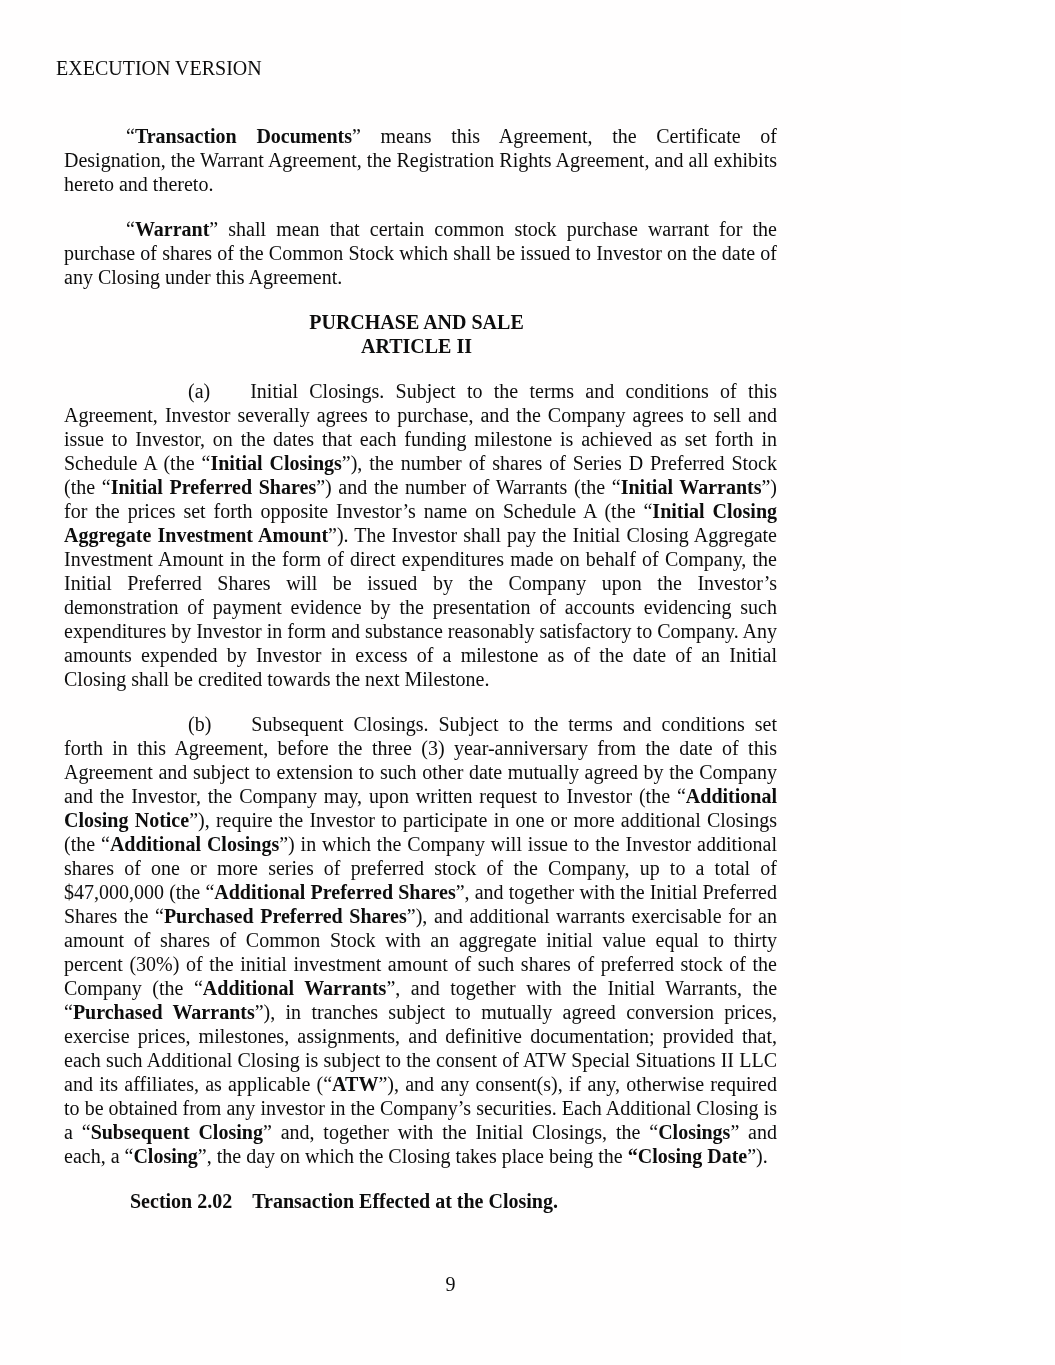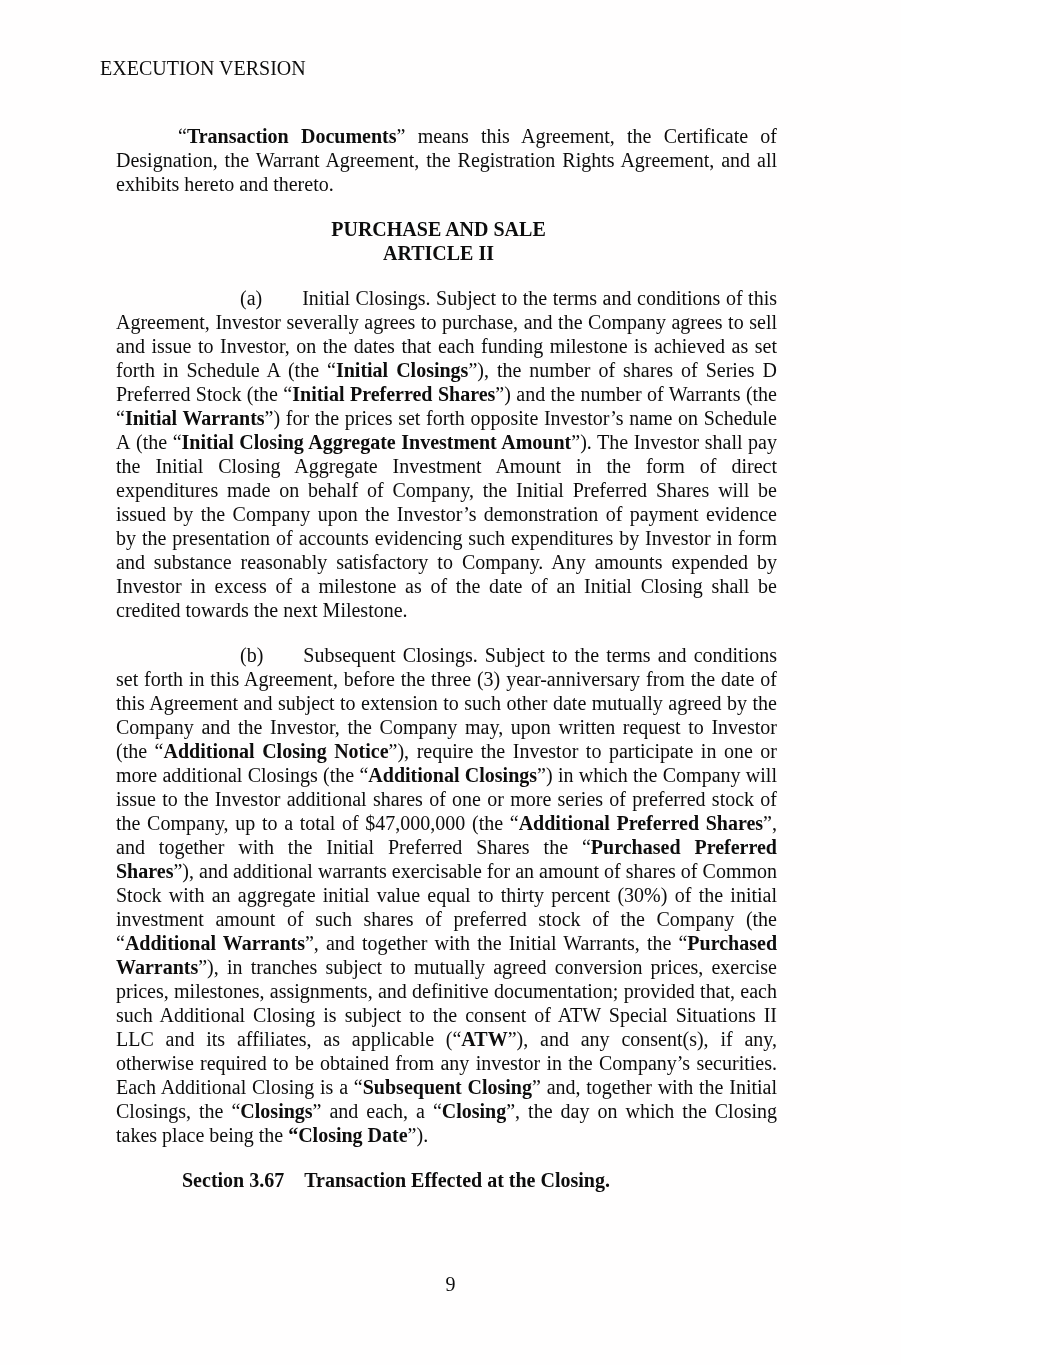--- a/index.html
+++ b/index.html
@@ -6,25 +6,25 @@
   .page {
     position: relative;
     width: 901px;
     height: 1365px;
     box-sizing: border-box;
     background: #fffefe;
     color: #0d0d0d;
     font-family: "Liberation Serif", "DejaVu Serif", serif;
     font-size: 20px;
     line-height: 24px;
-    padding: 56px 124px 0 100px;
+    padding: 56px 124px 0 56px;
     overflow: hidden;
   }
   .doc-header { margin: 0 0 44px 0; text-align: left; }
-  p.body { margin: 0 0 21px 16px; text-align: justify; }
+  p.body { margin: 0 0 21px 8px; text-align: justify; }
   .ind-def { text-indent: 62px; }
   .ind-sub { text-indent: 124px; }
   .heading-center { text-align: center; font-weight: bold; margin: 0 0 21px 0; }
   .section-head { text-indent: 66px; text-align: left; font-weight: bold; margin: 0 0 21px 0; }
   .tab-sm { display: inline-block; width: 20px; }
   .tab-lg { display: inline-block; width: 40px; }
   .u { }
   .b { font-weight: bold; }
   .page-number {
     position: absolute;
@@ -37,28 +37,29 @@
 </head>
 <body>
 
 <div class="page">
 
   <div class="doc-header">EXECUTION VERSION</div>
 
   <p class="body ind-def"><span>“</span><span class="b">Transaction Documents</span><span>” means this Agreement, the Certificate of Designation, the Warrant Agreement, the Registration Rights Agreement, and all exhibits hereto and thereto.</span></p>
 
 
+  <p class="body ind-def"><span>“</span><span class="b">Warrant</span><span>” shall mean that certain common stock purchase warrant for the purchase of shares of the Common Stock which shall be issued to Investor on the date of any Closing under this Agreement.</span></p>
 
   <div class="heading-center">
     <div>PURCHASE AND SALE</div>
     <div>ARTICLE II</div>
   </div>
 
 
   <p class="body ind-sub"><span>(a)</span><span class="tab-lg"></span><span>Initial Closings. Subject to the terms and conditions of this Agreement, Investor severally agrees to purchase, and the Company agrees to sell and issue to Investor, on the dates that each funding milestone is achieved as set forth in </span><span class="u">Schedule A</span><span> (the “</span><span class="b">Initial Closings</span><span>”), the number of shares of Series D Preferred Stock (the “</span><span class="b">Initial Preferred Shares</span><span>”) and the number of Warrants (the “</span><span class="b">Initial Warrants</span><span>”) for the prices set forth opposite Investor’s name on </span><span class="u">Schedule A</span><span> (the “</span><span class="b">Initial Closing Aggregate Investment Amount</span><span>”). The Investor shall pay the Initial Closing Aggregate Investment Amount in the form of direct expenditures made on behalf of Company, the Initial Preferred Shares will be issued by the Company upon the Investor’s demonstration of payment evidence by the presentation of accounts evidencing such expenditures by Investor in form and substance reasonably satisfactory to Company.  Any amounts expended by Investor in excess of a milestone as of the date of an Initial Closing shall be credited towards the next Milestone.</span></p>
 
   <p class="body ind-sub"><span>(b)</span><span class="tab-lg"></span><span>Subsequent Closings. Subject to the terms and conditions set forth in this Agreement, before the three (3) year-anniversary from the date of this Agreement and subject to extension to such other date mutually agreed by the Company and the Investor, the Company may, upon written request to Investor (the “</span><span class="b">Additional Closing Notice</span><span>”), require the Investor to participate in one or more additional Closings (the “</span><span class="b">Additional Closings</span><span>”) in which the Company will issue to the Investor additional shares of one or more series of preferred stock of the Company, up to a total of $47,000,000 (the “</span><span class="b">Additional Preferred Shares</span><span>”, and together with the Initial Preferred Shares the “</span><span class="b">Purchased Preferred Shares</span><span>”), and additional warrants exercisable for an amount of shares of Common Stock with an aggregate initial value equal to thirty percent (30%) of the initial investment amount of such shares of preferred stock of the Company (the “</span><span class="b">Additional Warrants</span><span>”, and together with the Initial Warrants, the “</span><span class="b">Purchased Warrants</span><span>”), in tranches subject to mutually agreed conversion prices, exercise prices, milestones, assignments, and definitive documentation; provided that, each such Additional Closing is subject to the consent of ATW Special Situations II LLC and its affiliates, as applicable (“</span><span class="b">ATW</span><span>”), and any consent(s), if any, otherwise required to be obtained from any investor in the Company’s securities. Each Additional Closing is a “</span><span class="b">Subsequent Closing</span><span>” and, together with the Initial Closings, the “</span><span class="b">Closings</span><span>” and each, a “</span><span class="b">Closing</span><span>”, the day on which the Closing takes place being the </span><span class="b">“Closing Date</span><span>”).</span></p>
 
-  <p class="body section-head"><span class="b">Section 3.67</span><span class="tab-sm"></span><span class="b">Transaction Effected at the Closing.</span></p>
+  <p class="body section-head"><span class="b">Section 2.02</span><span class="tab-sm"></span><span class="b">Transaction Effected at the Closing.</span></p>
 
   <div class="page-number">9</div>
 
 </div>
 
 </body></html>

